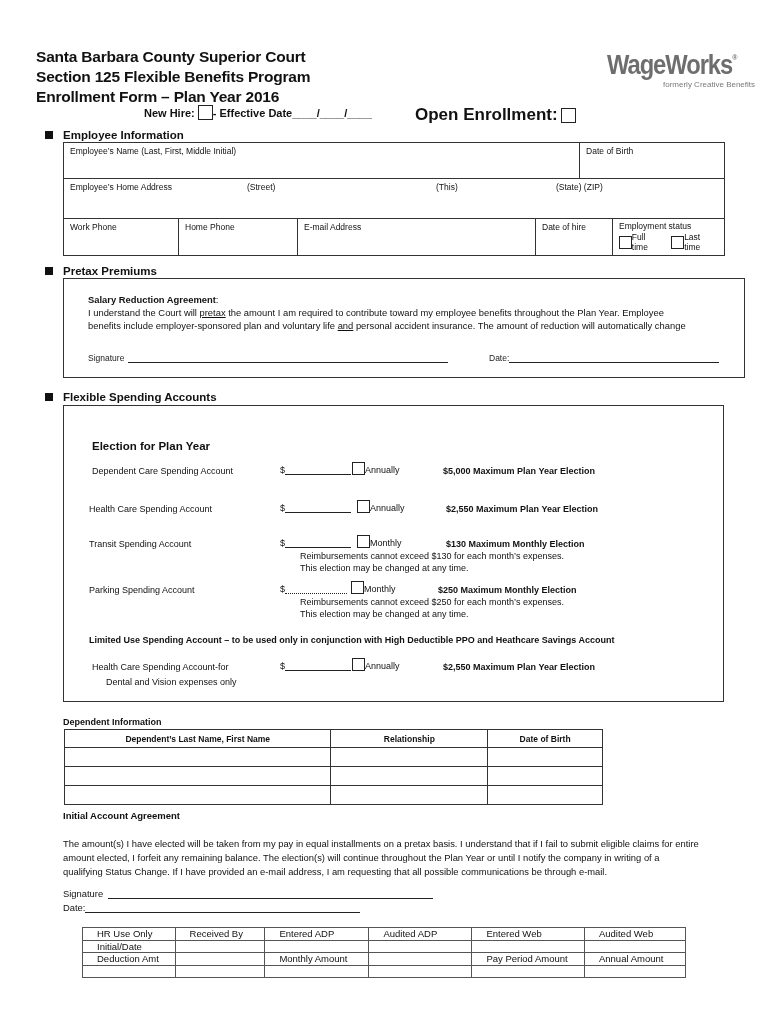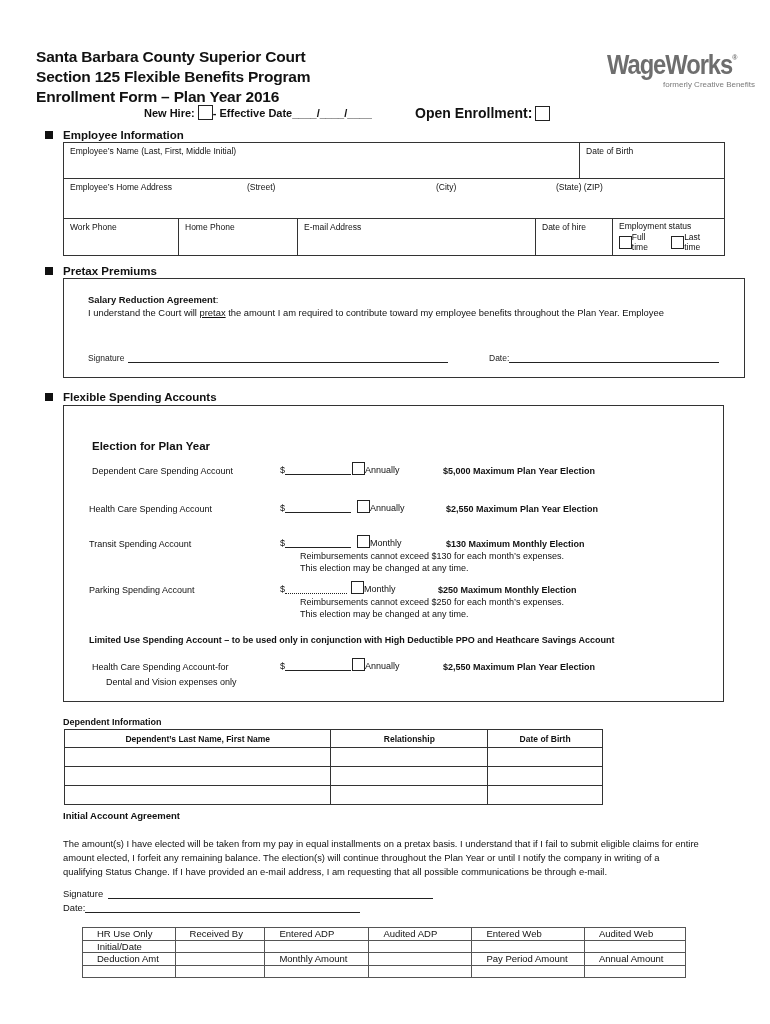--- a/index.html
+++ b/index.html
@@ -32,21 +32,21 @@
 
 <div class="title-line" style="top:48px;">Santa Barbara County Superior Court</div>
 <div class="title-line" style="top:68px;">Section 125 Flexible Benefits Program</div>
 <div class="title-line" style="top:88px;">Enrollment Form – Plan Year 2016</div>
 
 <div class="abs fs95 bold" style="left:144px; top:105px; font-size:11px; display:flex; align-items:center;">
   <span>New Hire:</span>
   <span class="cb lg" style="margin-left:3px;"></span>
   <span style="font-weight:bold;">- Effective Date____/____/____</span>
 </div>
-<div class="abs bold" style="left:415px; top:105px; font-size:14px; display:flex; align-items:center;">
+<div class="abs bold" style="left:415px; top:105px; font-size:17px; display:flex; align-items:center;">
   <span>Open Enrollment:</span>
   <span class="cb lg" style="margin-left:3px;"></span>
 </div>
 
 <div class="logo">
   <span>WageWorks</span><sup>®</sup>
 </div>
 <div class="logo-sub">formerly Creative Benefits</div>
 
 <div class="sec-head" style="top:129px;">
@@ -62,21 +62,21 @@
         <span>Employee’s Name (Last, First, Middle Initial)</span>
       </td>
       <td colspan="2" style="padding-left:6px;">
         <span>Date of Birth</span>
       </td>
     </tr>
     <tr style="height:40px;">
       <td colspan="6" style="position:relative;">
         <span>Employee’s Home Address</span>
         <span class="abs" style="left:183px; top:3px;">(Street)</span>
-        <span class="abs" style="left:372px; top:3px;">(City)</span>
+        <span class="abs" style="left:372px; top:3px;">(This)</span>
         <span class="abs" style="left:492px; top:3px;">(State) (ZIP)</span>
       </td>
     </tr>
     <tr style="height:36px;">
       <td style="width:115px;"><span>Work Phone</span></td>
       <td style="width:119px;"><span>Home Phone</span></td>
       <td style="width:238px;"><span>E-mail Address</span></td>
       <td colspan="2" style="width:78px;"><span>Date of hire</span></td>
       <td style="width:112px; padding-top:2px;">
         <div>Employment status</div>
@@ -97,20 +97,23 @@
   <span>Pretax Premiums</span>
 </div>
 
 <div class="box" style="left:63px; top:278px; width:682px; height:100px;">
   <div class="abs fs95" style="left:24px; top:15px;">
     <span class="bold">Salary Reduction Agreement</span><span>:</span>
   </div>
   <div class="abs fs95" style="left:24px; top:28px;">
     <span>I understand the Court will </span><span style="text-decoration:underline;">pretax</span><span> the amount I am required to contribute toward my employee benefits throughout the Plan Year.  Employee</span>
   </div>
+  <div class="abs fs95" style="left:24px; top:41px;">
+    <span>benefits include employer-sponsored plan and voluntary life </span><span style="text-decoration:underline;">and</span><span> personal accident insurance. The amount of reduction will automatically change</span>
+  </div>
   <div class="abs small" style="left:24px; top:74px; display:flex; align-items:flex-end;">
     <span>Signature</span>
     <span class="line" style="width:320px; margin-left:4px;"></span>
   </div>
   <div class="abs small" style="left:425px; top:74px; display:flex; align-items:flex-end;">
     <span>Date:</span>
     <span class="line" style="width:210px;"></span>
   </div>
 </div>
 

